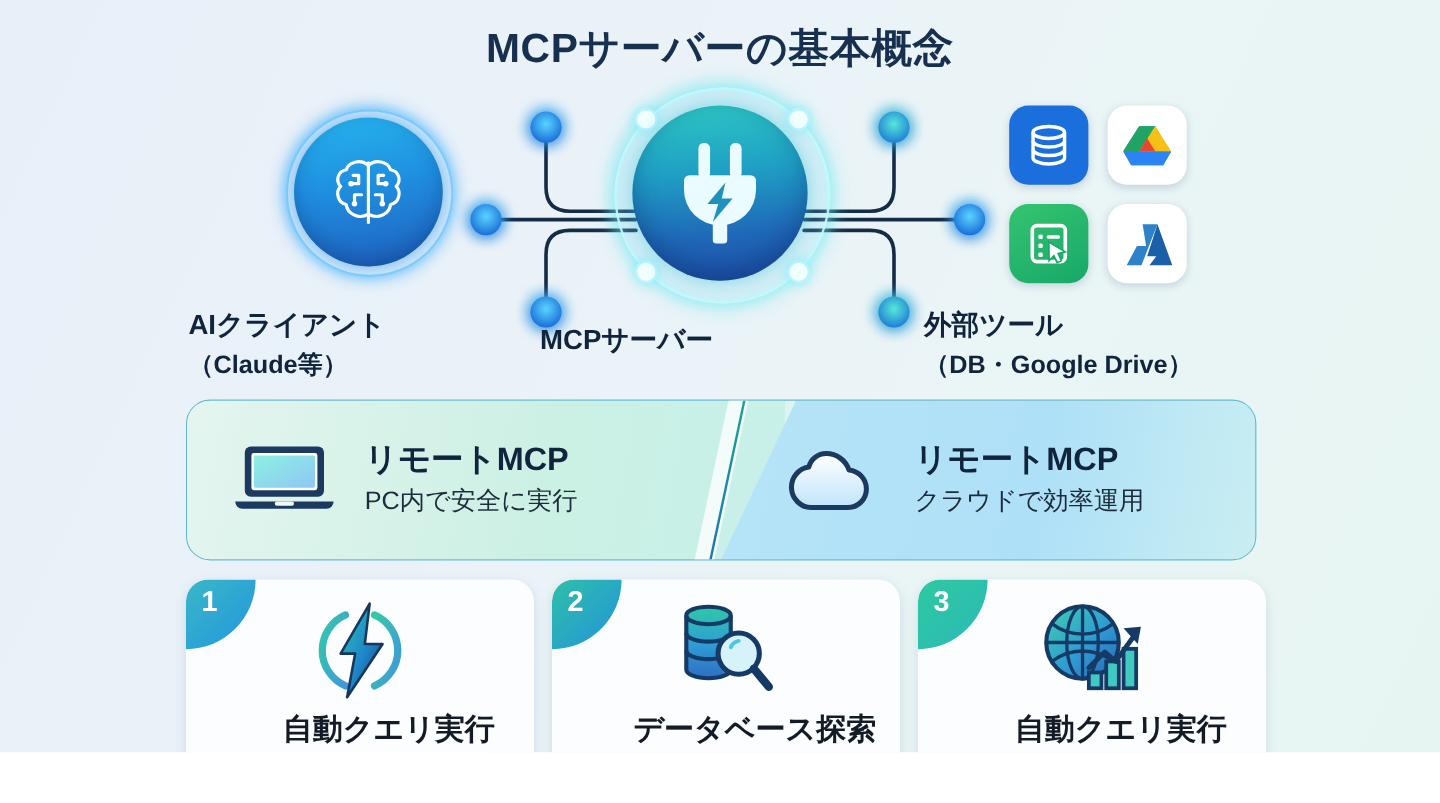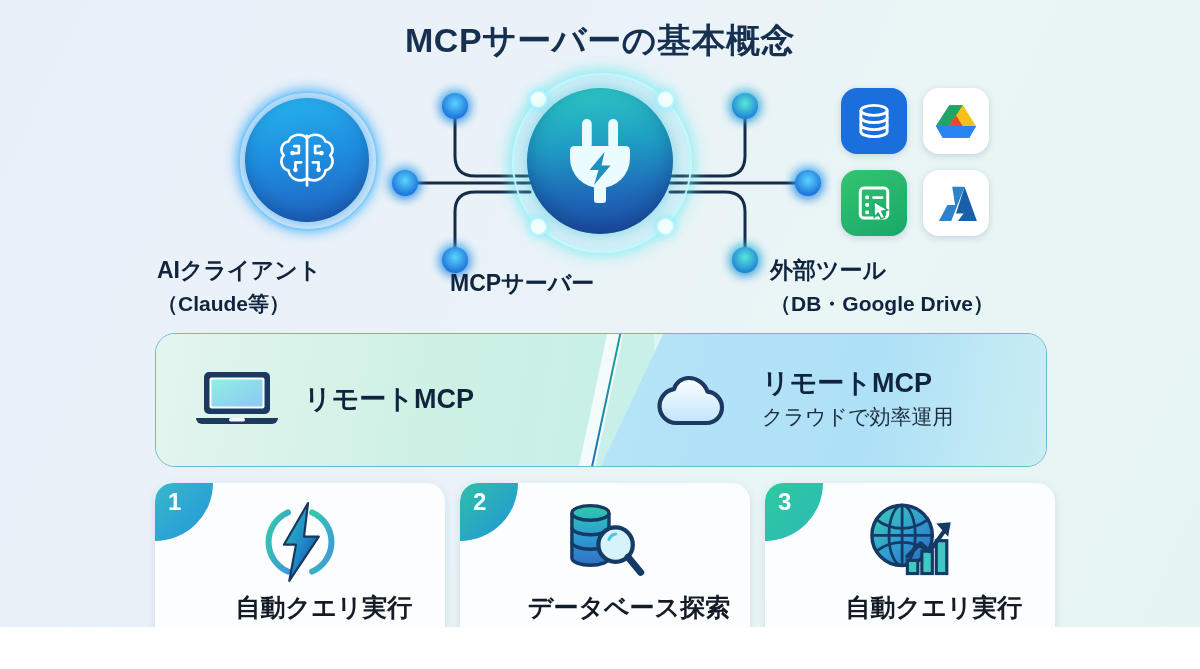--- a/index.html
+++ b/index.html
@@ -469,20 +469,21 @@
           </defs>
           <rect x="10" y="4" width="66" height="42" rx="5" fill="#1c3a60"></rect>
           <rect x="15.5" y="9.5" width="55" height="31" rx="2" fill="#ffffff"></rect>
           <rect x="17.5" y="11.5" width="51" height="27" rx="1.5" fill="url(#scrGrad)"></rect>
           <path d="M2,50 h82 a0,0 0 0 1 0,0 a6,6 0 0 1 -6,6 h-70 a6,6 0 0 1 -6,-6 z" fill="#1c3a60"></path>
           <rect x="35" y="50" width="16" height="3.5" rx="1.7" fill="#f1f8ff"></rect>
         </svg>
       </div>
       <div class="panel-text">
         <div class="panel-title">リモートMCP</div>
+        <div class="panel-sub">PC内で安全に実行</div>
       </div>
     </div>
 
     <div class="panel-side right">
       <div class="panel-icon">
         <svg width="92" height="62" viewBox="0 0 92 62">
           <defs>
             <linearGradient id="cldGrad" x1="0" y1="0" x2="0" y2="1">
               <stop offset="0%" stop-color="#ffffff"></stop>
               <stop offset="100%" stop-color="#bfe4fb"></stop>

